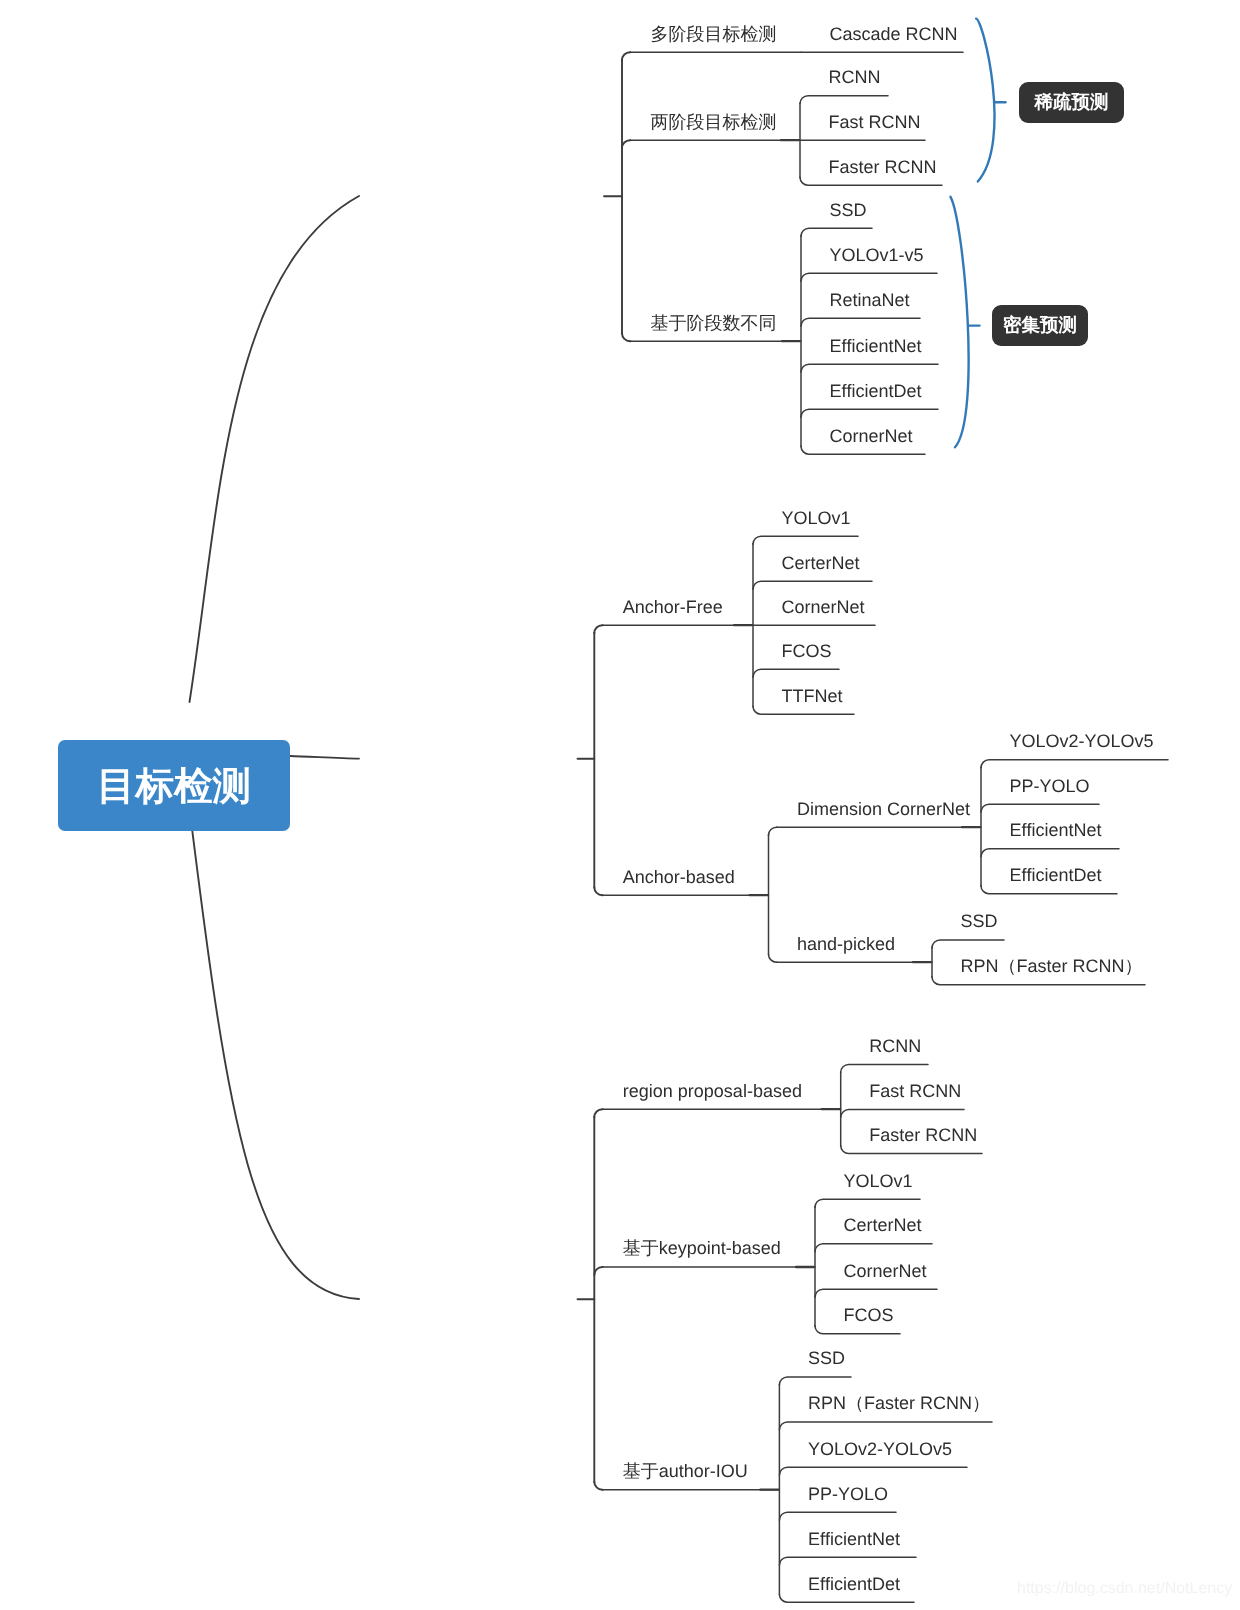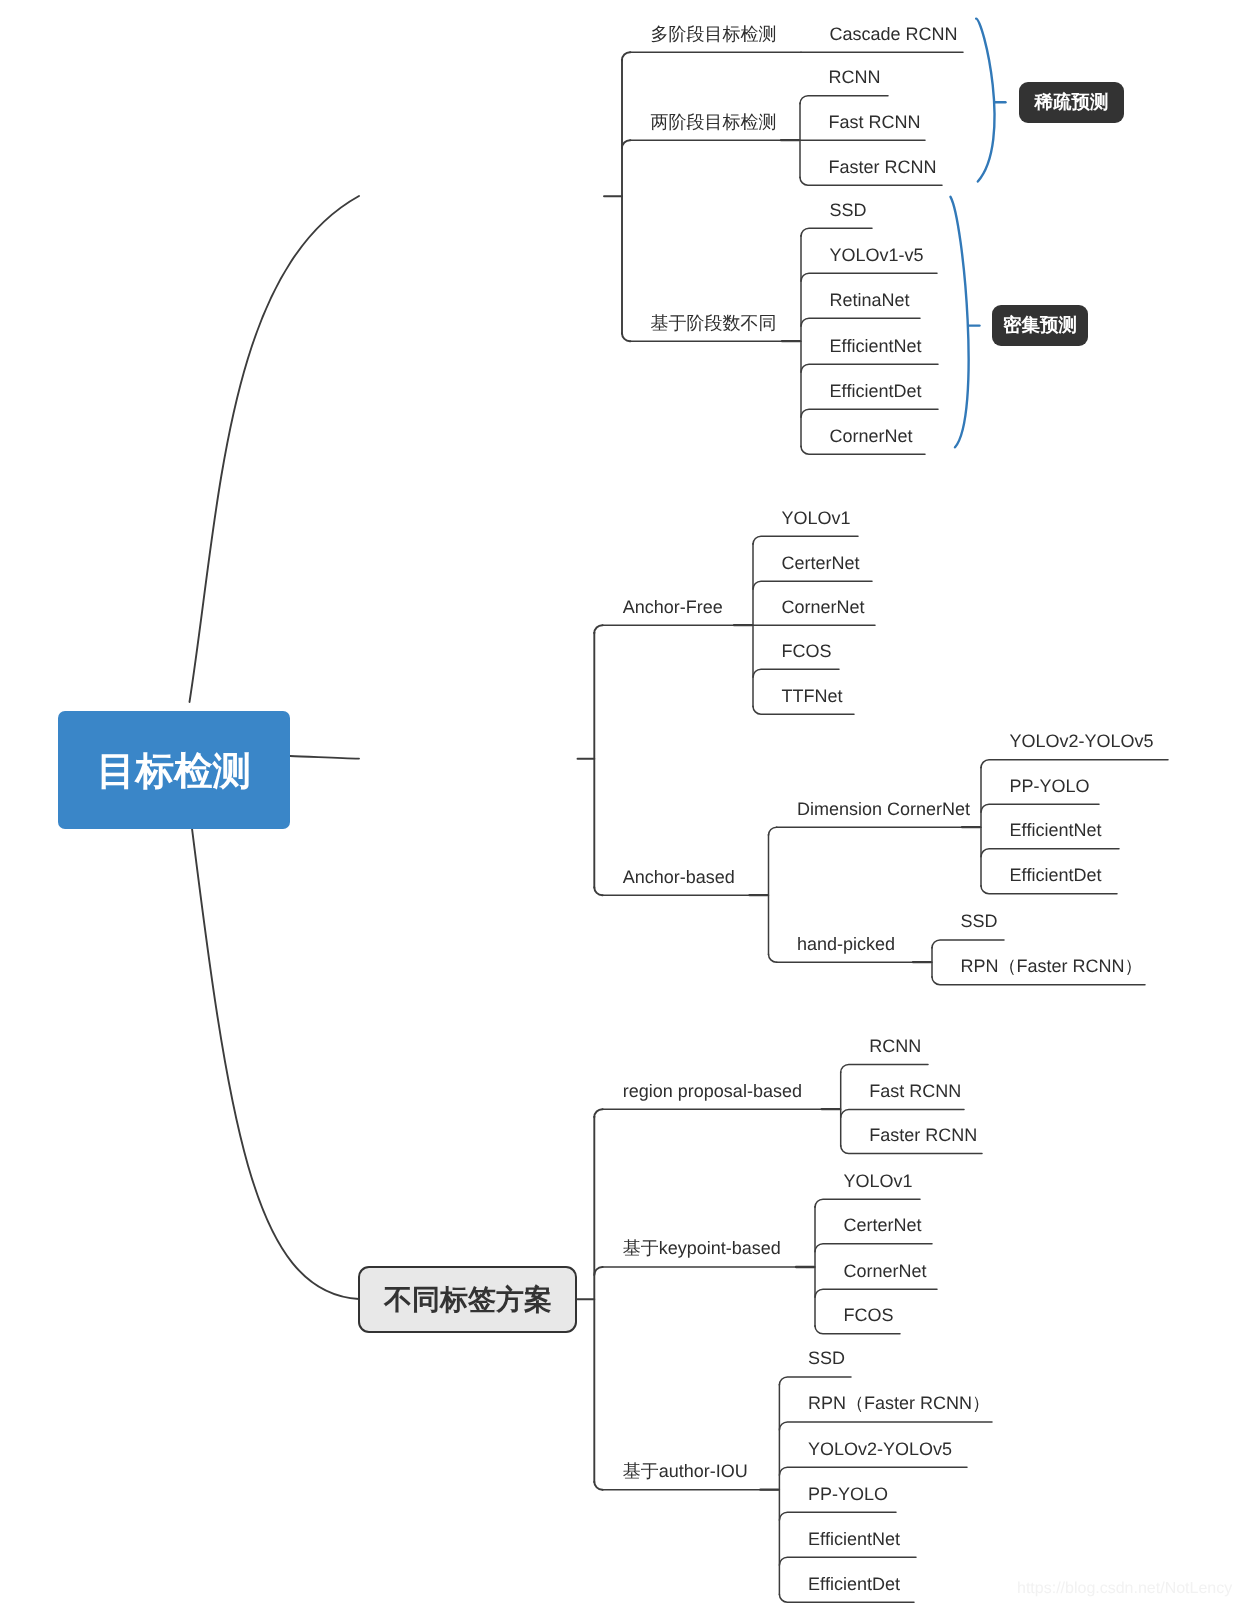--- a/index.html
+++ b/index.html
@@ -105,21 +105,21 @@
 <path d="M779.4 1430 A8 8 0 0 1 787.4 1422 H992" stroke-width="1.5"></path>
 <path d="M779.4 1475.2 A8 8 0 0 1 787.4 1467.2 H967" stroke-width="1.5"></path>
 <path d="M779.4 1520.2 A8 8 0 0 1 787.4 1512.2 H896" stroke-width="1.5"></path>
 <path d="M779.4 1565.2 A8 8 0 0 1 787.4 1557.2 H916" stroke-width="1.5"></path>
 <path d="M779.4 1594.2 A8 8 0 0 0 787.4 1602.2 H914" stroke-width="1.5"></path>
 <path class="brace" d="M976.1 18.6C983.1 18.6,1012.8 141.3,977.8 181.5" style="stroke:#3279b8" stroke-width="2.4"></path>
 <path class="brace" d="M994.4 102.3 H1005.5" style="stroke:#3279b8" stroke-width="2.4"></path>
 <path class="brace" d="M950.5 196.8C963.9 221.2,981.2 416.9,955 447.3" style="stroke:#3279b8" stroke-width="2.4"></path>
 <path class="brace" d="M968.4 325.6 H979.5" style="stroke:#3279b8" stroke-width="2.4"></path>
 </svg>
-<div class="node-box root-box" style="left:58px;top:711px;width:232px;height:118px">
+<div class="node-box root-box" style="left:58px;top:740px;width:232px;height:91px">
       <span>目标检测</span>
     </div>
 <div class="lbl" style="left:650.5px;top:24.6px">多阶段目标检测</div>
 <div class="lbl" style="left:829.5px;top:24.6px">Cascade RCNN</div>
 <div class="lbl" style="left:650.5px;top:112.6px">两阶段目标检测</div>
 <div class="lbl" style="left:828.5px;top:68.1px">RCNN</div>
 <div class="lbl" style="left:828.5px;top:112.6px">Fast RCNN</div>
 <div class="lbl" style="left:828.5px;top:157.6px">Faster RCNN</div>
 <div class="lbl" style="left:650.5px;top:313.6px">基于阶段数不同</div>
 <div class="lbl" style="left:829.5px;top:200.6px">SSD</div>
@@ -136,23 +136,20 @@
 <div class="lbl" style="left:781.5px;top:686.6px">TTFNet</div>
 <div class="lbl" style="left:622.8px;top:867.6px">Anchor-based</div>
 <div class="lbl" style="left:797px;top:799.6px">Dimension CornerNet</div>
 <div class="lbl" style="left:1009.5px;top:732.2px">YOLOv2-YOLOv5</div>
 <div class="lbl" style="left:1009.5px;top:776.6px">PP-YOLO</div>
 <div class="lbl" style="left:1009.5px;top:821.2px">EfficientNet</div>
 <div class="lbl" style="left:1009.5px;top:866.1px">EfficientDet</div>
 <div class="lbl" style="left:797px;top:934.6px">hand-picked</div>
 <div class="lbl" style="left:960.5px;top:912.4px">SSD</div>
 <div class="lbl" style="left:960.5px;top:957.1px">RPN（Faster RCNN）</div>
-<div class="node-box l1-box" style="left:358.4px;top:1265.8px;width:219.1px;height:67px">
-      <span>不同标签方案</span>
-    </div>
 <div class="lbl" style="left:622.8px;top:1081.6px">region proposal-based</div>
 <div class="lbl" style="left:869.2px;top:1036.9px">RCNN</div>
 <div class="lbl" style="left:869.2px;top:1082px">Fast RCNN</div>
 <div class="lbl" style="left:869.2px;top:1126px">Faster RCNN</div>
 <div class="lbl" style="left:622.8px;top:1239.4px">基于keypoint-based</div>
 <div class="lbl" style="left:843.5px;top:1171.6px">YOLOv1</div>
 <div class="lbl" style="left:843.5px;top:1216.1px">CerterNet</div>
 <div class="lbl" style="left:843.5px;top:1261.6px">CornerNet</div>
 <div class="lbl" style="left:843.5px;top:1306.2px">FCOS</div>
 <div class="lbl" style="left:622.8px;top:1462.1px">基于author-IOU</div>

